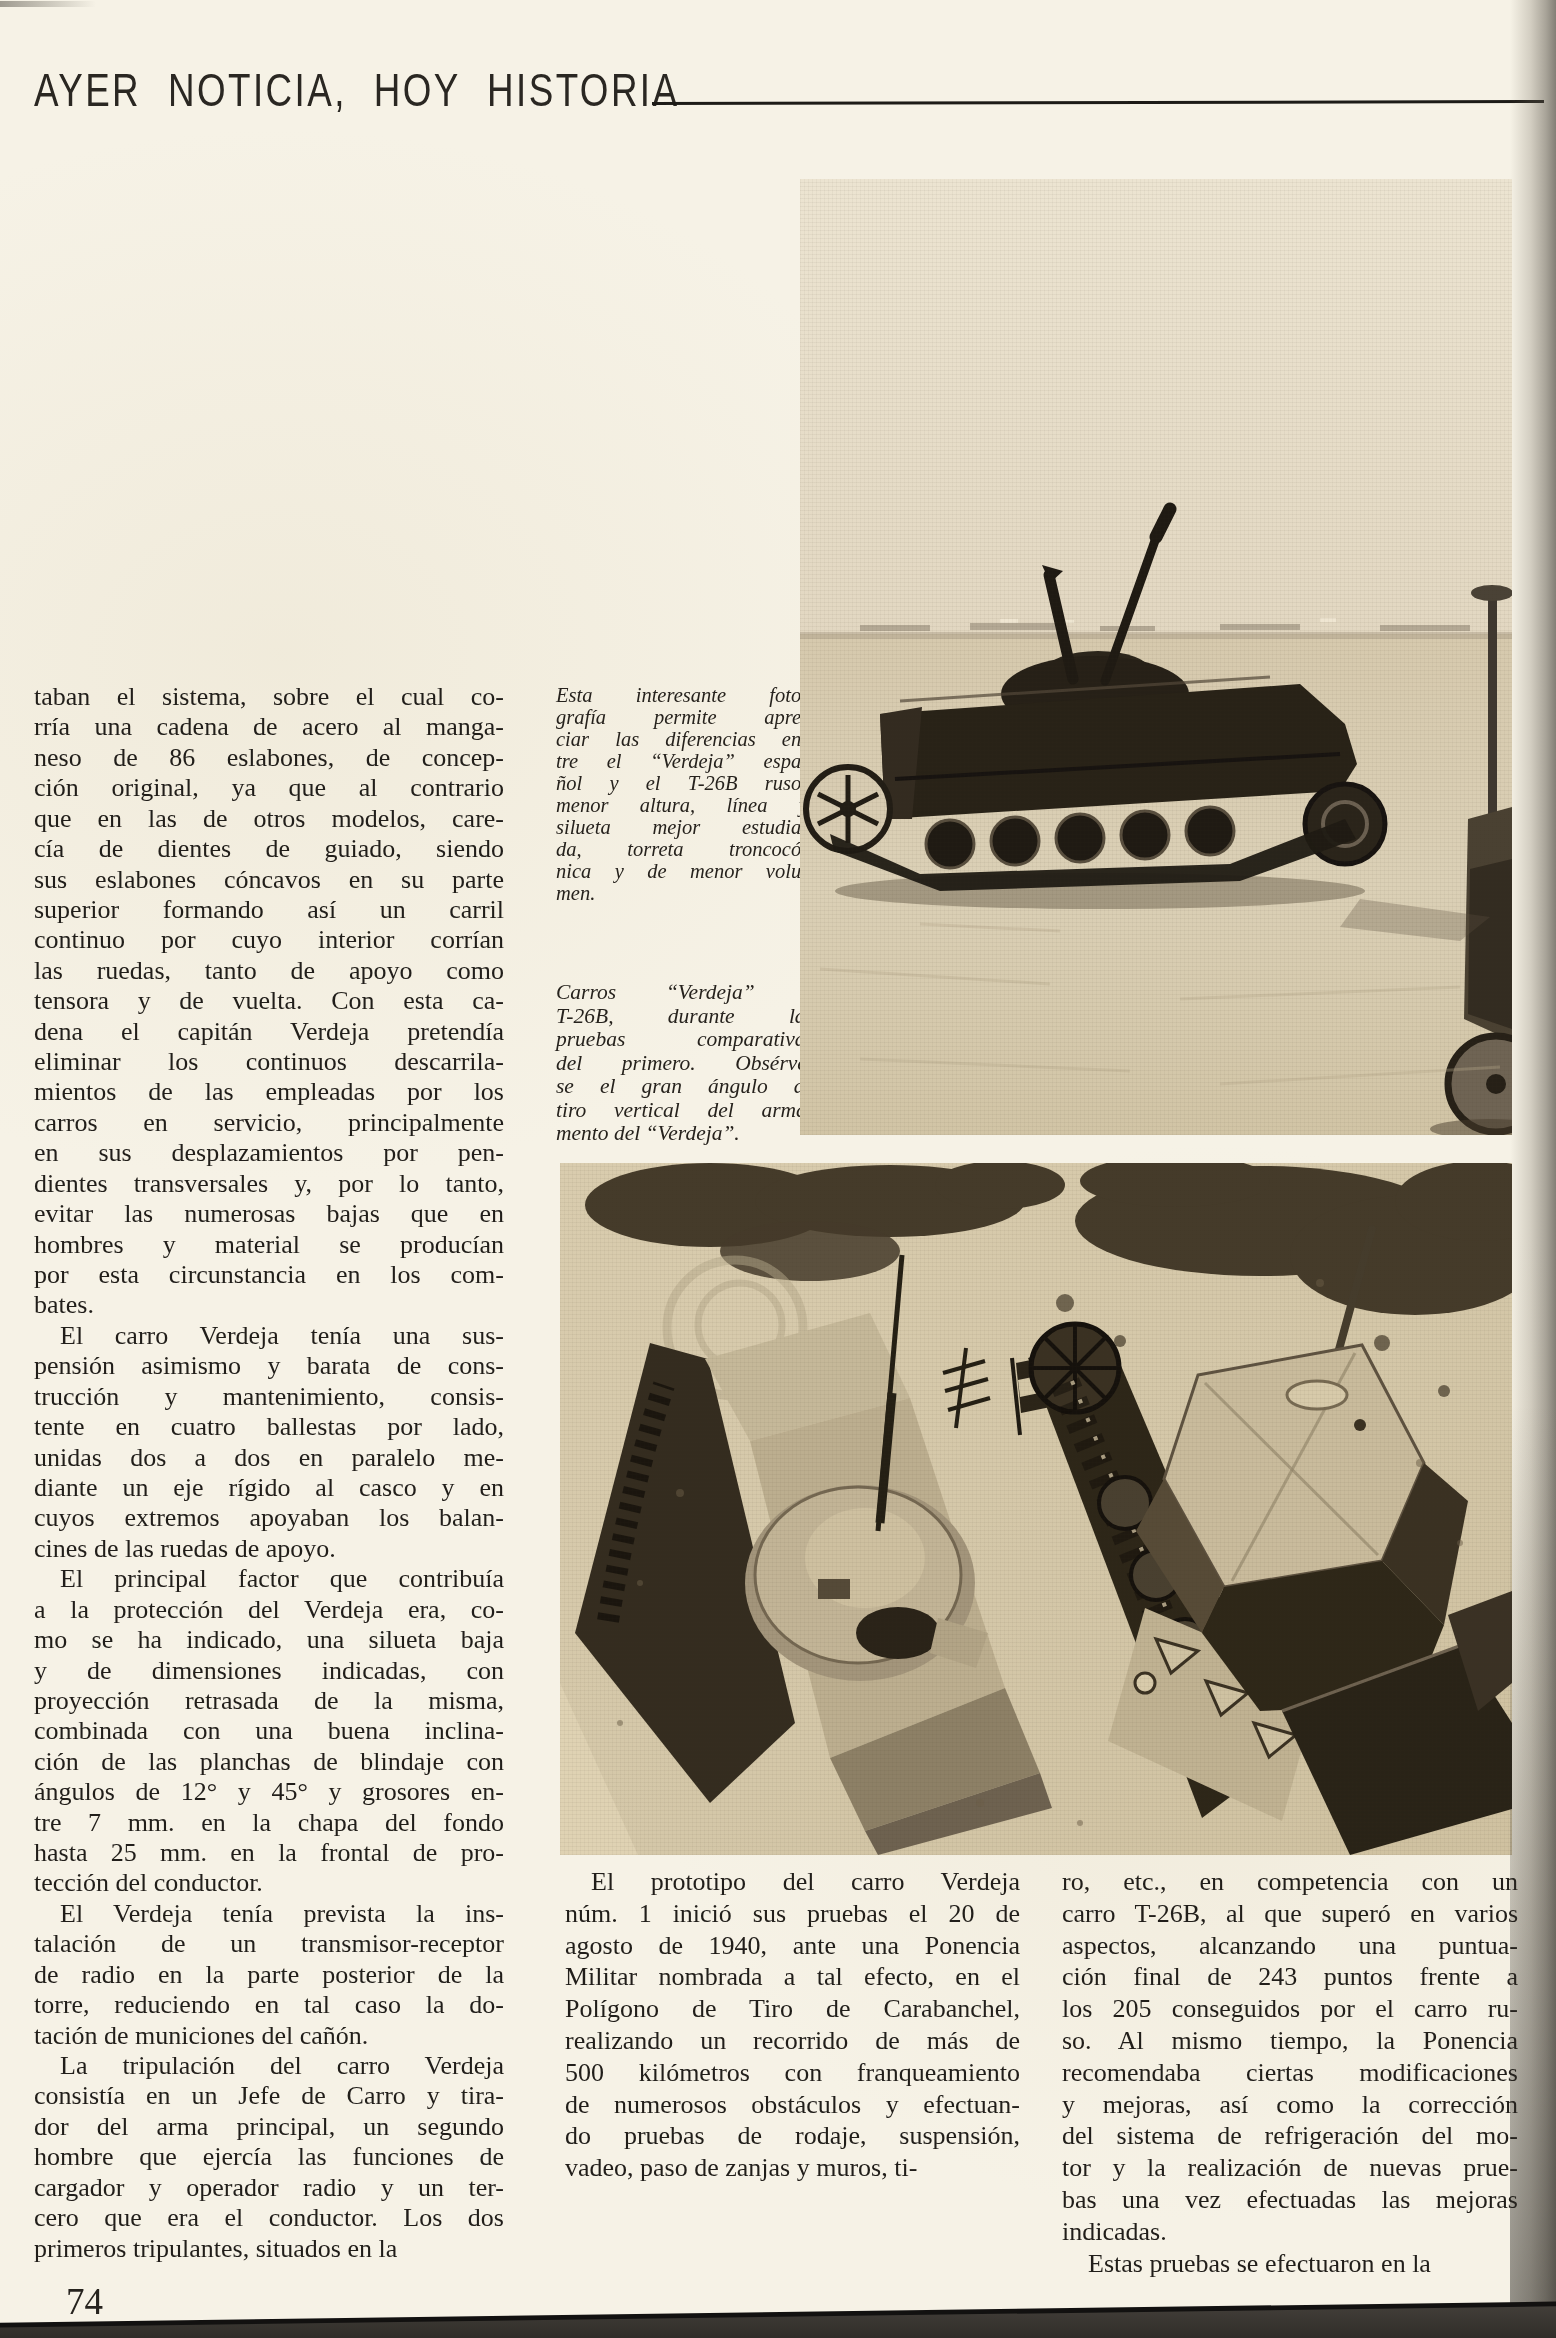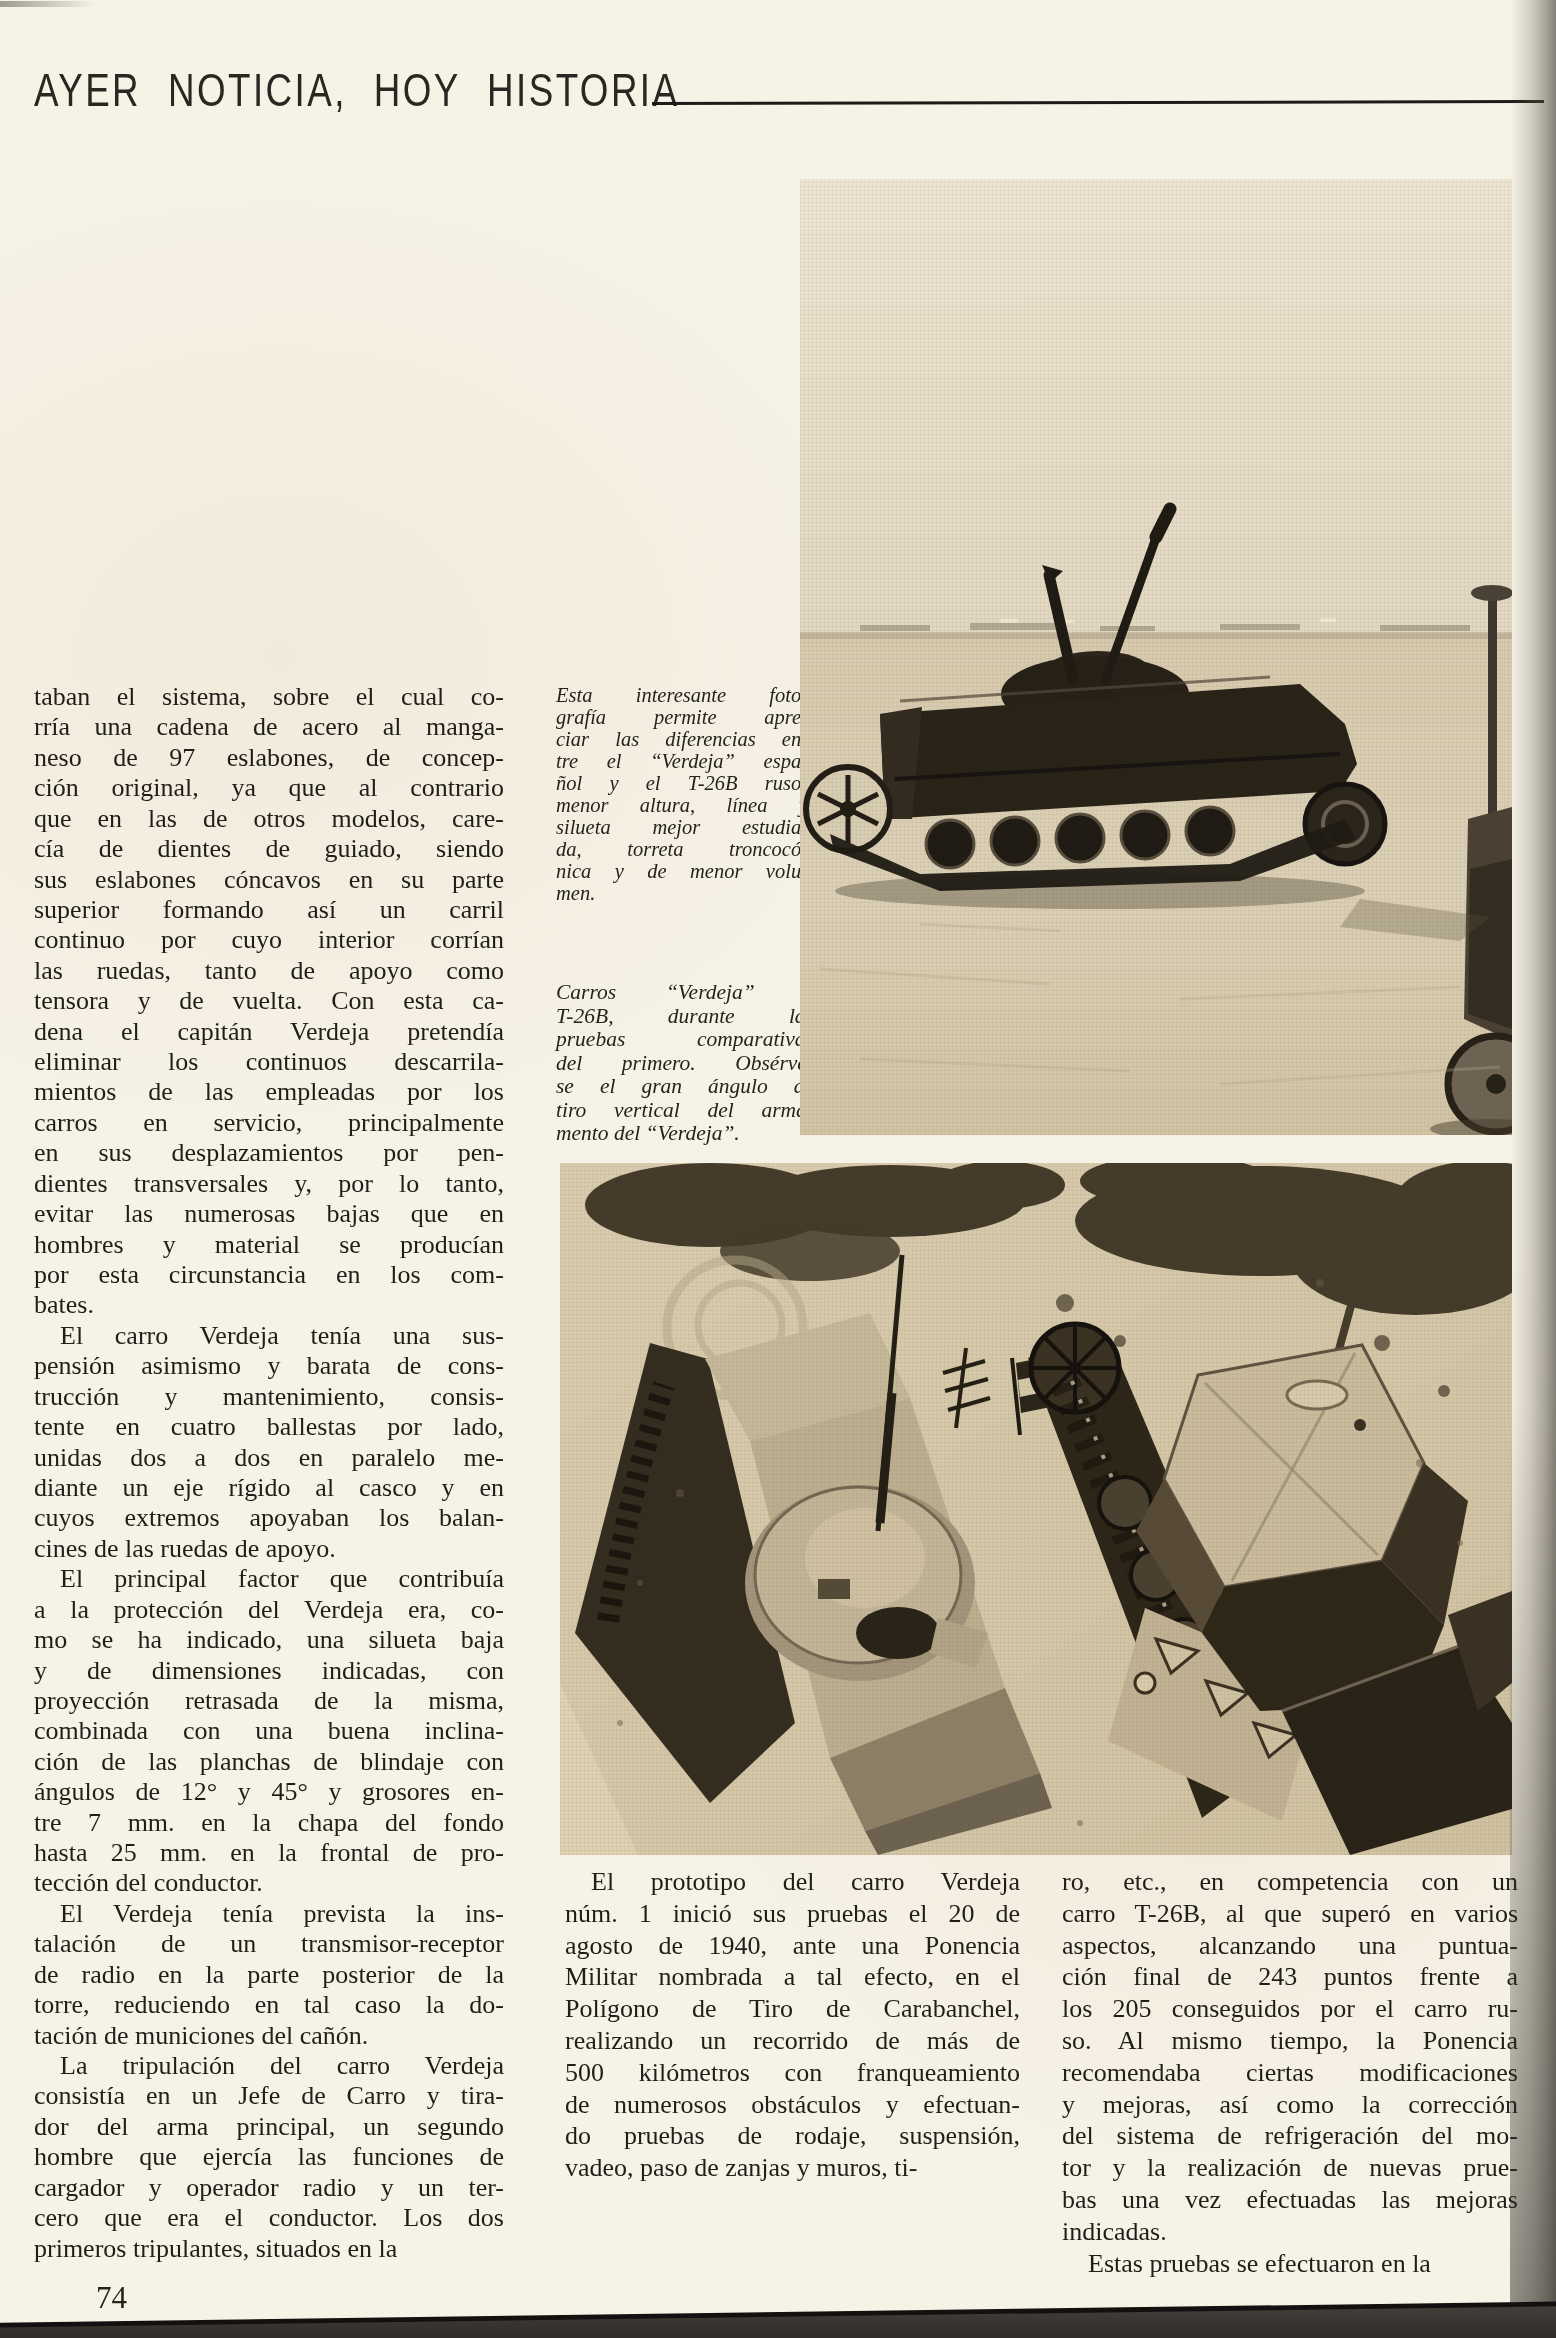--- a/index.html
+++ b/index.html
@@ -40,21 +40,21 @@
   .bcol-a    { left:565px; top:1866px; width:455px; font-size:26px; line-height:31.8px; }
   .bcol-b    { left:1062px;top:1866px; width:456px; font-size:26px; line-height:31.8px; }
 
   .line { text-align:justify; text-align-last:justify; }
   .para .line:last-child { text-align-last:left; }
 
   .caption { position:absolute; font-style:italic; color:#26221d; }
   .caption-1 { left:556px; top:684px; width:252px; font-size:20.5px; line-height:22px; }
   .caption-2 { left:556px; top:981px; width:258px; font-size:21.5px; line-height:23.5px; }
 
-  .page-number { position:absolute; left:66px; top:2280px; font-size:31px; color:#26231e;margin-left:30px; }
+  .page-number { position:absolute; left:66px; top:2280px; font-size:37px; color:#26231e; }
 
   
   .photo { position:absolute; background:#ddd2ba; z-index:1; }
   .photo-1 { left:800px; top:179px; width:712px; height:956px; }
   .photo-2 { left:560px; top:1163px; width:952px; height:692px; }
   .photo svg { display:block; width:100%; height:100%; }
   .photo::after {
     content:""; position:absolute; inset:0; pointer-events:none;
     background:
       repeating-linear-gradient(0deg,  rgba(62,52,36,.05) 0 1px, transparent 1px 4px),
@@ -91,21 +91,21 @@
 
   <div class="corner-smudge"></div>
 
   <div class="masthead-title">AYER NOTICIA, HOY HISTORIA</div>
   <div class="masthead-rule"></div>
 
   <div class="textcol left-col">
       <div class="para">
         <div class="line">taban el sistema, sobre el cual co-</div>
         <div class="line">rría una cadena de acero al manga-</div>
-        <div class="line">neso de 97 eslabones, de concep-</div>
+        <div class="line">neso de 86 eslabones, de concep-</div>
         <div class="line">ción original, ya que al contrario</div>
         <div class="line">que en las de otros modelos, care-</div>
         <div class="line">cía de dientes de guiado, siendo</div>
         <div class="line">sus eslabones cóncavos en su parte</div>
         <div class="line">superior formando así un carril</div>
         <div class="line">continuo por cuyo interior corrían</div>
         <div class="line">las ruedas, tanto de apoyo como</div>
         <div class="line">tensora y de vuelta. Con esta ca-</div>
         <div class="line">dena el capitán Verdeja pretendía</div>
         <div class="line">eliminar los continuos descarrila-</div>

